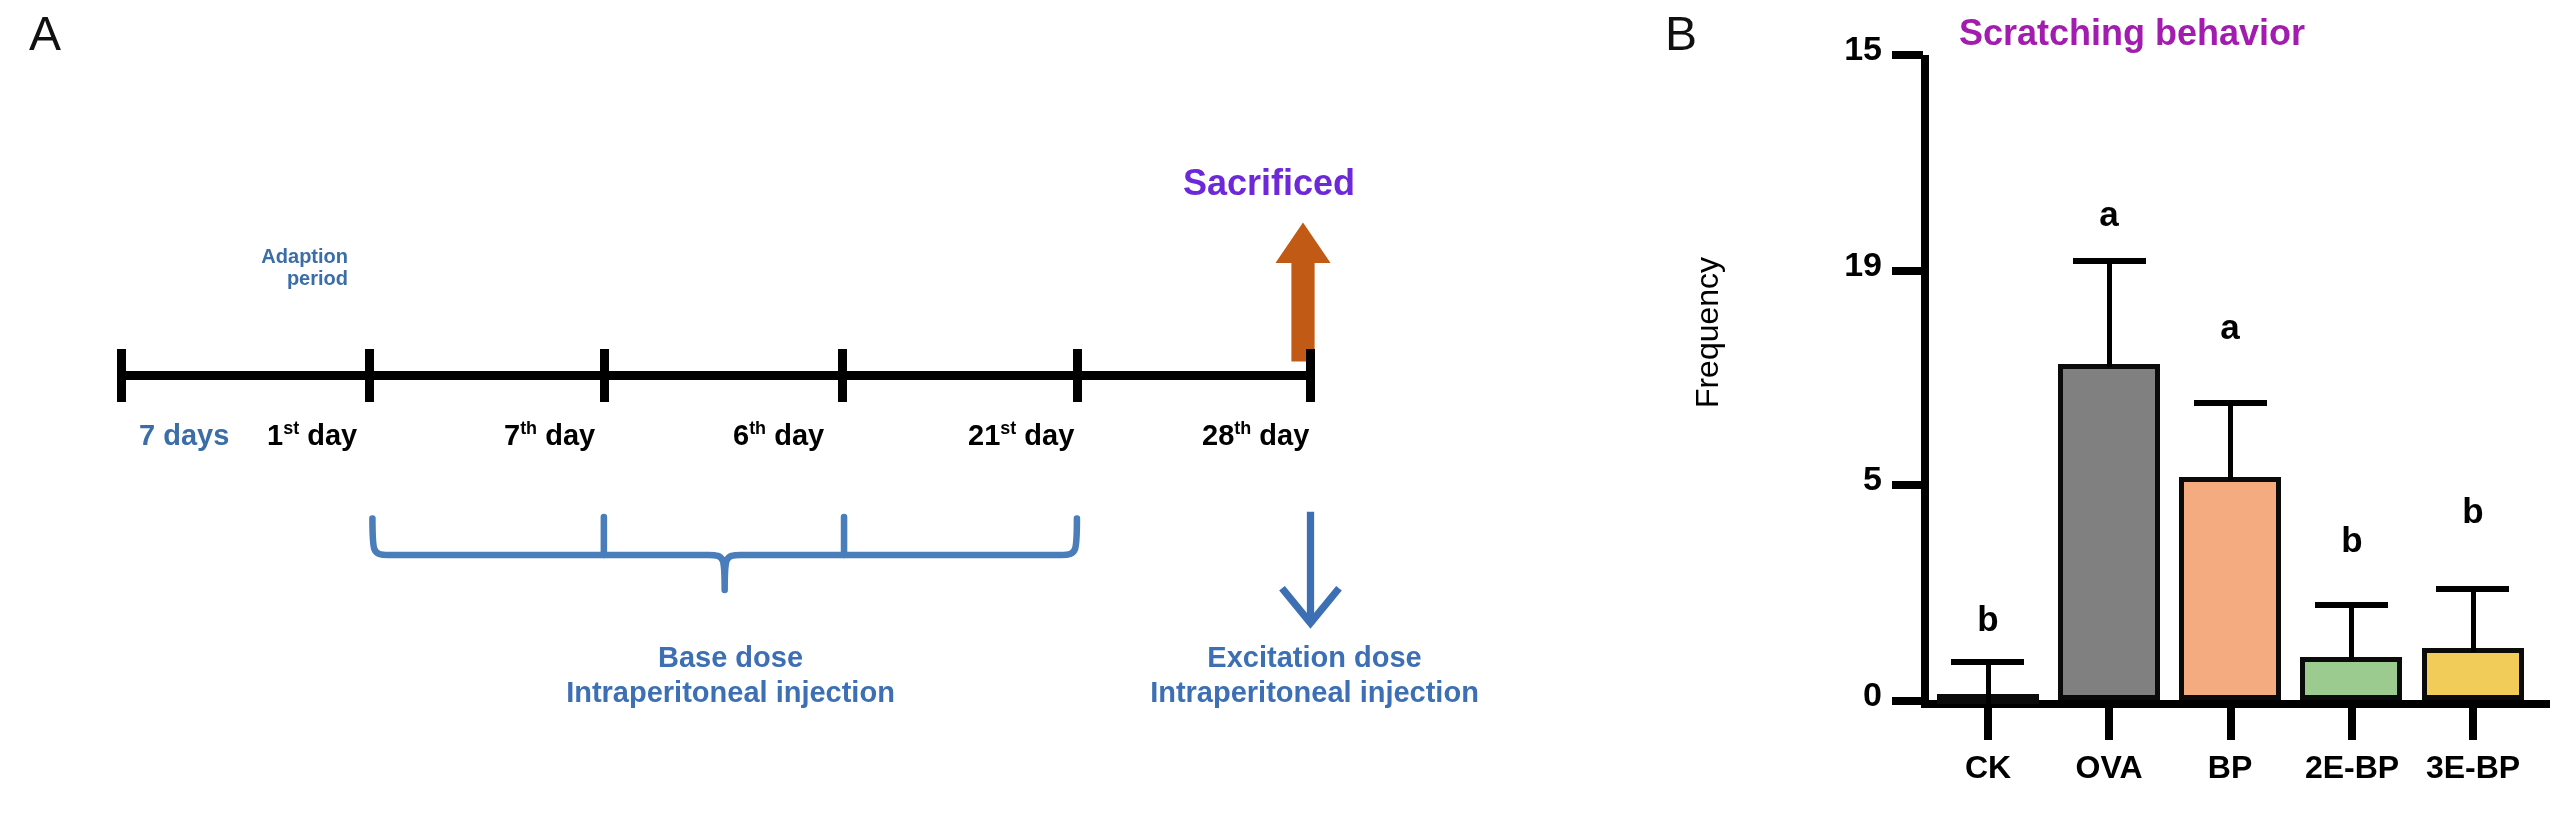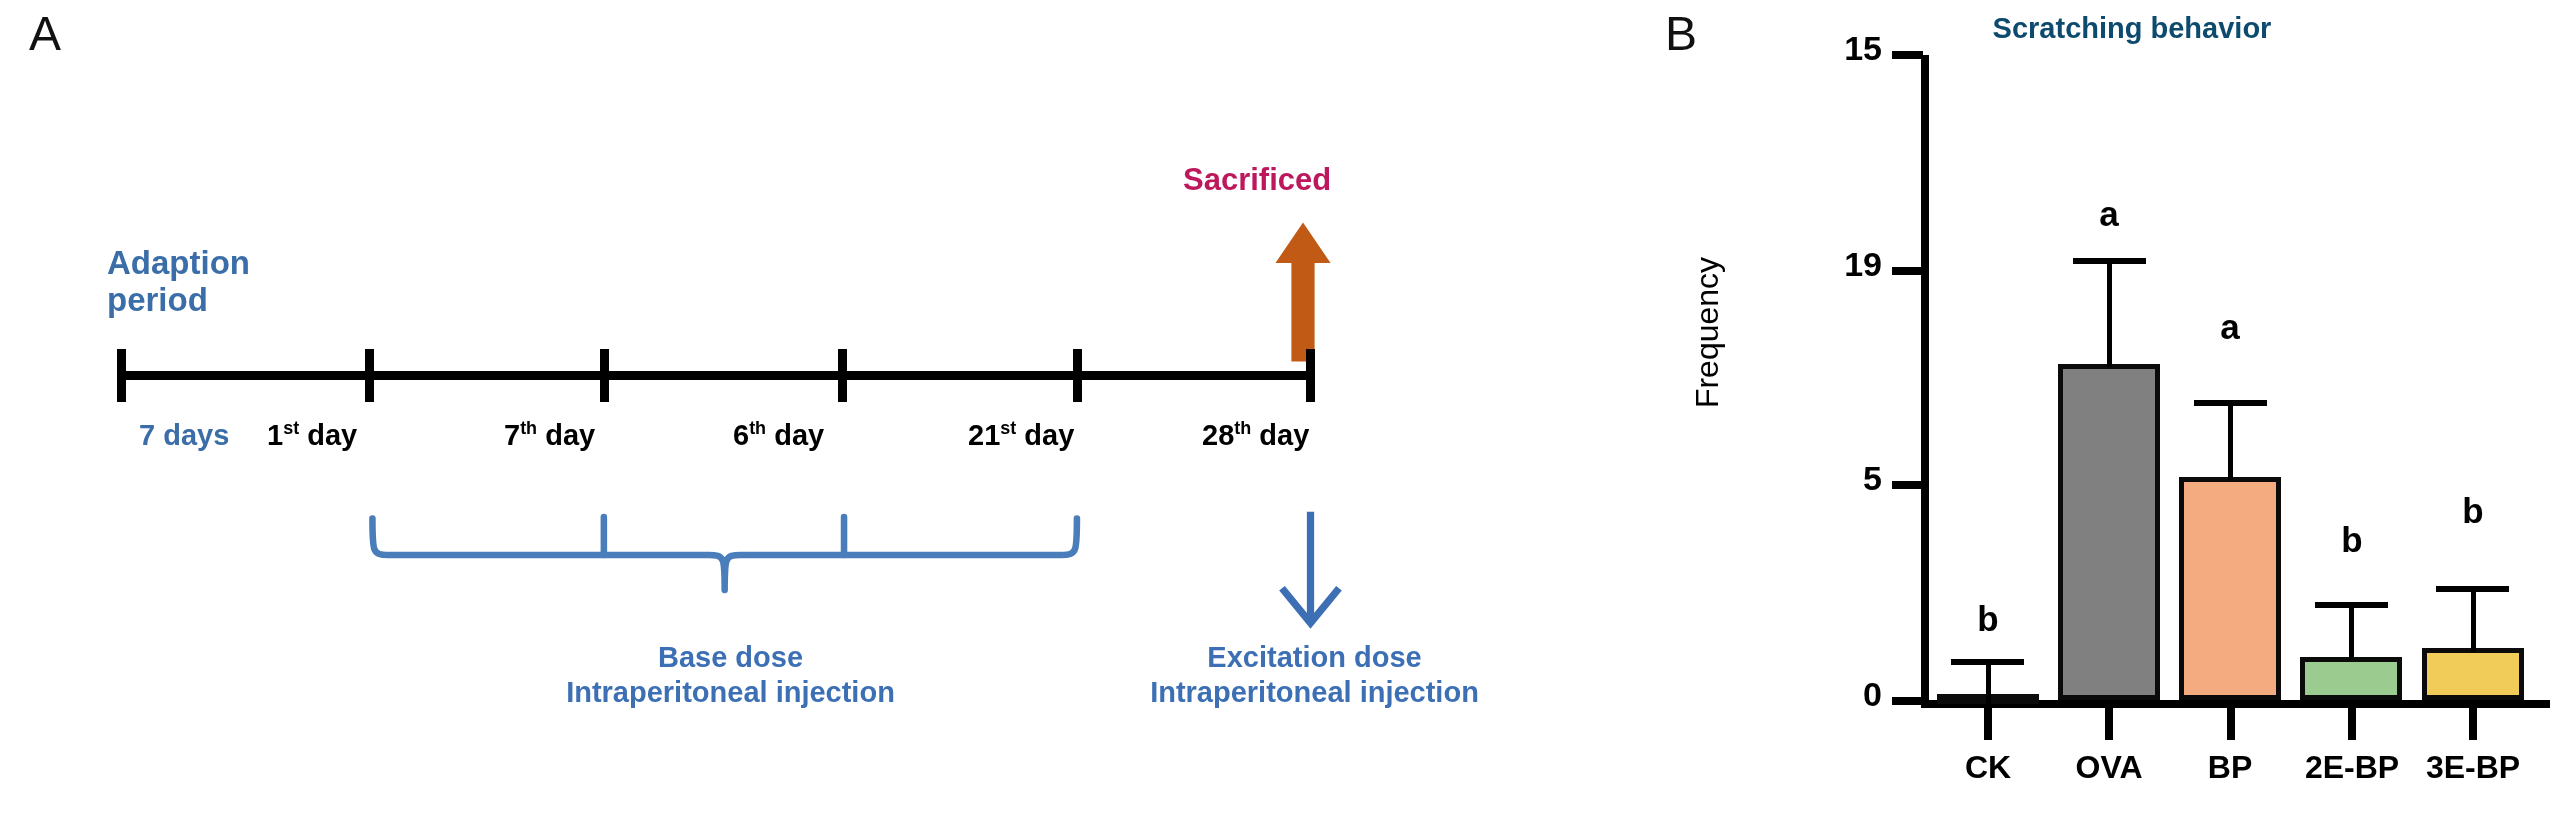--- a/index.html
+++ b/index.html
@@ -9,39 +9,39 @@
   .panel-letter{position:absolute;font-size:48px;font-weight:400;color:#111;
                 font-family:"Liberation Sans",sans-serif;line-height:1;}
 
   
   #panelA{position:absolute;left:0;top:0;width:1636px;height:816px;}
   #letterA{left:29px;top:10.2px;}
 
   .tl-axis{position:absolute;left:117px;top:371px;width:1197px;height:8.8px;background:#000;}
   .tl-tick{position:absolute;width:8.8px;height:53px;background:#000;top:349px;}
 
-  .adapt{position:absolute;color:#3b6ea8;font-weight:bold;font-size:33px;
-         line-height:1.12;text-align:left;}
+  .adapt{position:absolute;color:#3b6ea8;font-weight:bold;font-size:20px;
+         line-height:1.12;text-align:right;}
   .daylabel{position:absolute;font-weight:bold;font-size:29px;color:#000;
             white-space:nowrap;}
   .daylabel.blue{color:#3b6ea8;}
   .daylabel sup{font-size:0.62em;vertical-align:super;line-height:0;}
 
-  .sacrificed{position:absolute;color:#be185d;font-weight:bold;font-size:31px;
+  .sacrificed{position:absolute;color:#6d28d9;font-weight:bold;font-size:36px;
               white-space:nowrap;}
 
   .blue-txt{position:absolute;color:#3c6fb4;font-weight:bold;font-size:29px;
             line-height:1.2;text-align:center;white-space:nowrap;}
 
   
   #panelB{position:absolute;left:1636px;top:0;width:940px;height:816px;}
   #letterB{left:29px;top:10.2px;}
 
   .chart-title{position:absolute;left:131px;top:11.7px;width:730px;text-align:center;
-               font-size:29px;font-weight:bold;color:#0c4a6e;}
+               font-size:36px;font-weight:bold;color:#a21caf;}
 
   .ylabel{position:absolute;left:-82px;top:314px;width:307px;text-align:center;
           font-size:32px;transform:rotate(-90deg);transform-origin:50% 50%;
           color:#000;}
 
   .yaxis{position:absolute;left:285px;top:55px;width:8px;height:653px;background:#000;}
   .xaxis{position:absolute;left:285px;top:700px;width:629px;height:8px;background:#000;}
   .ytick{position:absolute;left:256px;width:31px;height:8px;background:#000;}
   .yticklab{position:absolute;width:88px;text-align:right;font-size:34px;
             font-weight:bold;color:#000;}

